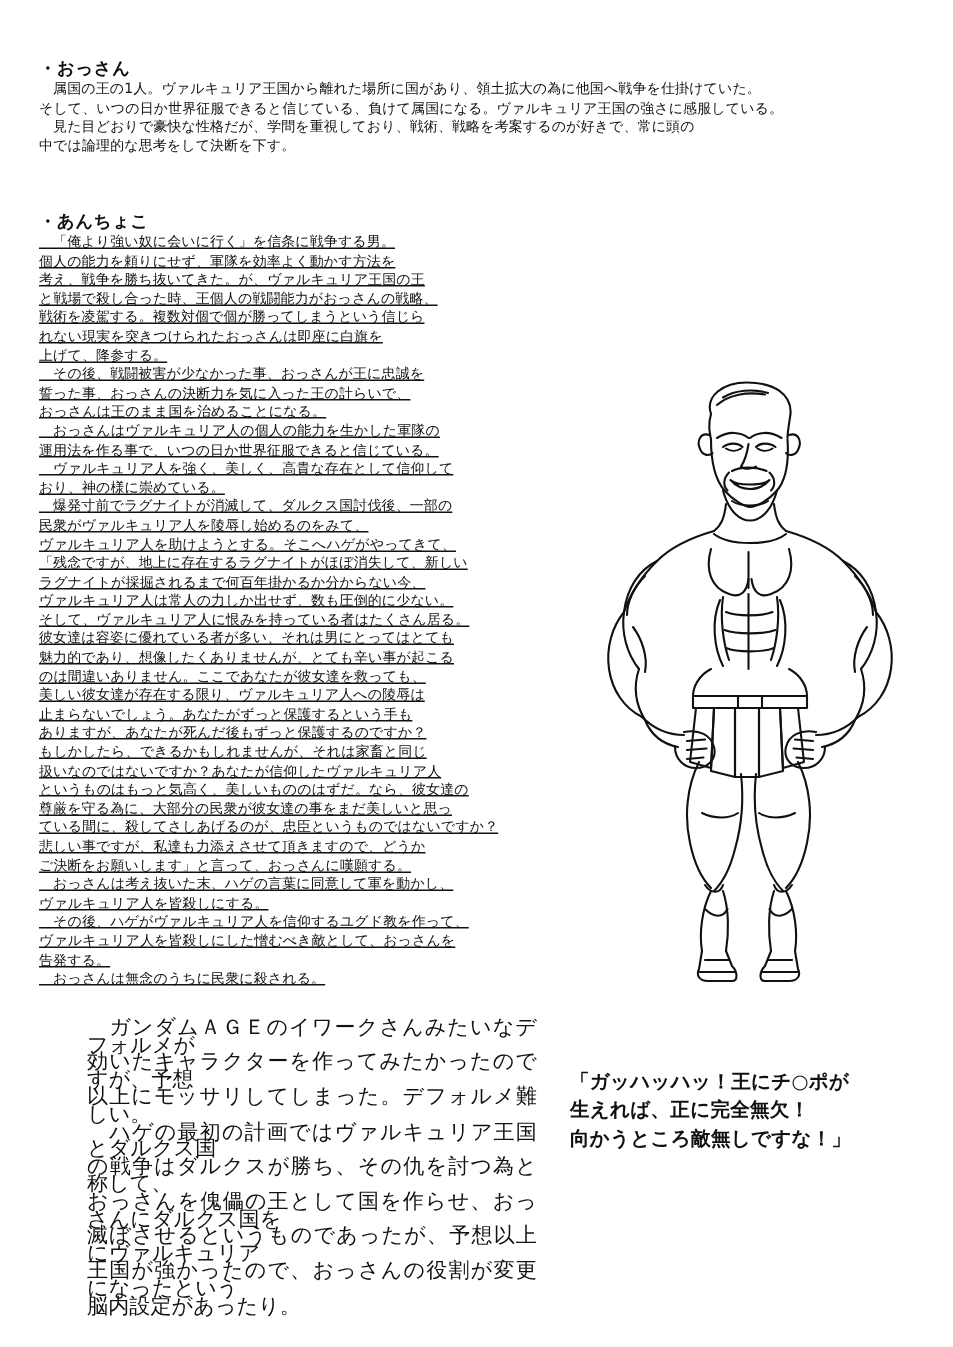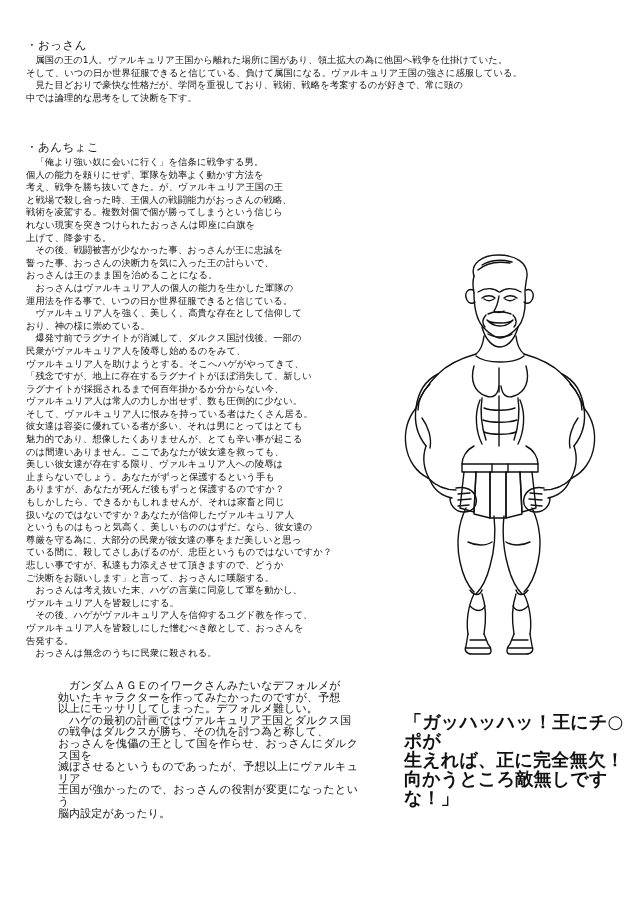--- a/index.html
+++ b/index.html
@@ -19,46 +19,46 @@
     position: absolute;
     left: 0; top: 0;
     width: 635px;
     height: 898px;
   }
 
   
   .heading {
     position: absolute;
     font-size: 11.5px;
-    font-weight: normal;
+    font-weight: bold;
     letter-spacing: 0.5px;
     white-space: pre;
   }
   .para {
     position: absolute;
     font-size: 9.3px;
     line-height: 12.6px;
     white-space: pre-line;
     letter-spacing: 0.1px;
     text-align: justify;
   }
   #ossan-heading { left: 26px; top: 38px; }
   #ossan-body    { left: 26px; top: 54px; width: 586px; }
 
   #anchoko-heading { left: 26px; top: 140px; text-align: right; }
-  #anchoko-body    { left: 26px; top: 156px; width: 360px; }
-
-  #notes-body { left: 58px; top: 680px; width: 300px; font-size: 11px; line-height: 11.6px; }
+  #anchoko-body    { left: 26px; top: 156px; width: 360px; text-decoration: underline; }
+
+  #notes-body { left: 58px; top: 680px; width: 300px; font-size: 14px; line-height: 11.6px; }
 
   .quote {
     position: absolute;
-    left: 404px;
+    left: 380px;
     top: 712px;
     width: 232px;
-    font-size: 18px;
+    font-size: 13px;
     line-height: 19px;
     font-weight: bold;
     white-space: pre-line;
     letter-spacing: 0.2px;
   }
 
   
   #illustration {
     position: absolute;
     left: 370px;

